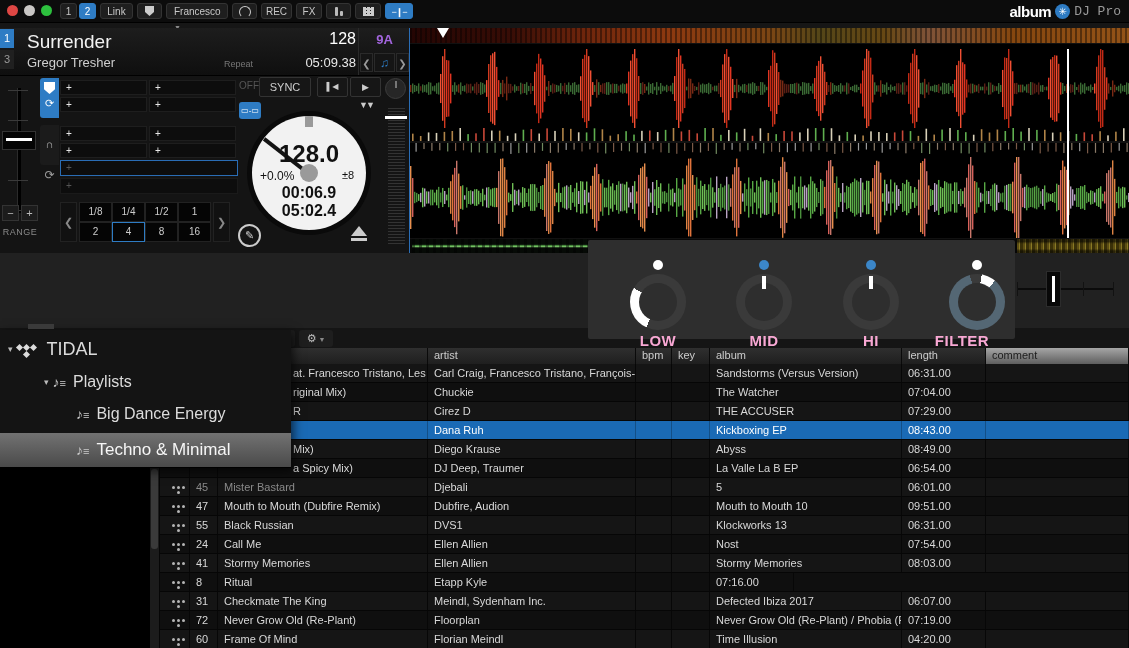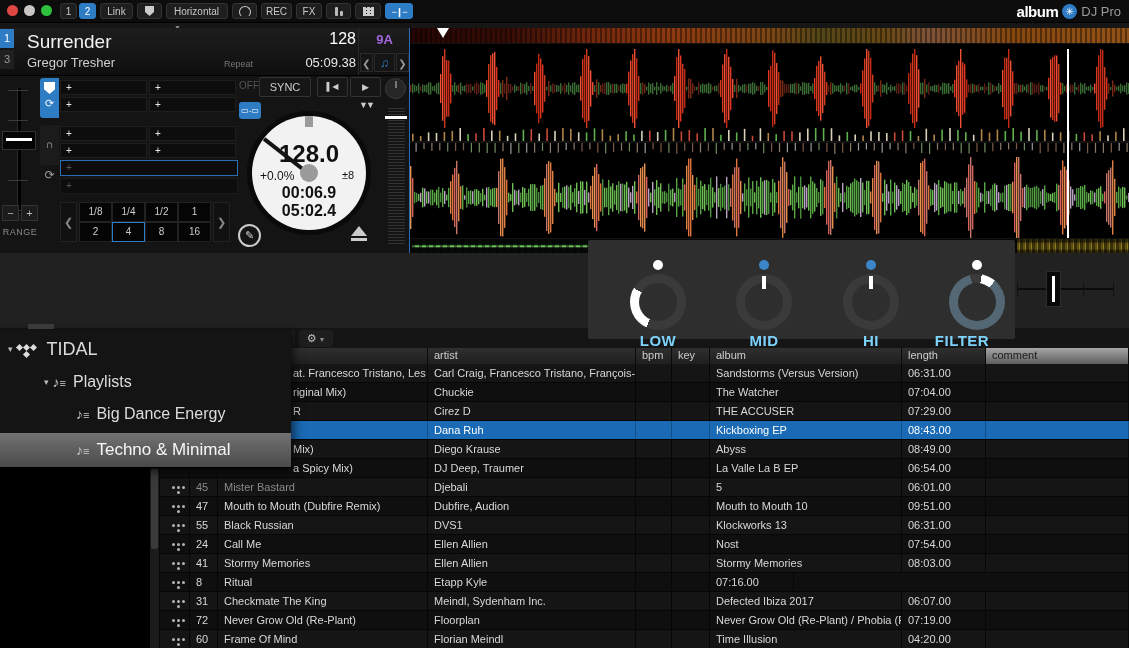--- a/index.html
+++ b/index.html
@@ -79,21 +79,21 @@
      linear-gradient(to bottom,rgba(0,0,0,.55) 0 18%,rgba(0,0,0,0) 35% 70%,rgba(0,0,0,.55) 85%),
      repeating-linear-gradient(90deg,#5d4e14 0 2px,#8a7a24 2px 3px,#3a3008 3px 6px);}
   #playhead{left:657px;top:21px;width:2px;height:189px;background:#fff;z-index:3;}
   
   #mixer{left:0;top:253px;width:1129px;height:95px;background:#212121;}
   #knob-panel{left:588px;top:240px;width:427px;height:99px;background:#2e2e2e;border-radius:2px;z-index:6;}
   .knob{top:34px;width:56px;height:56px;border-radius:50%;}
   .knob-inner{position:absolute;left:9px;top:9px;width:38px;height:38px;border-radius:50%;background:#2e2e2e;}
   .kneedle{position:absolute;left:26px;top:2px;width:4px;height:13px;background:#fff;}
   .kdot{top:20px;width:10px;height:10px;border-radius:50%;}
-  .klabel{top:92px;width:76px;text-align:center;font-size:15px;font-weight:bold;color:#7dd3fc;letter-spacing:.5px;}
+  .klabel{top:92px;width:76px;text-align:center;font-size:15px;font-weight:bold;color:#f9a8d4;letter-spacing:.5px;}
   #xfader-line{left:1017px;top:288px;width:97px;height:2px;background:#0b0b0b;z-index:5;}
   .xtick{top:282px;width:1px;height:14px;background:#121212;z-index:5;}
   #xfader-handle{left:1046px;top:271px;width:15px;height:36px;background:#080808;border:1px solid #2c2c2c;box-sizing:border-box;z-index:6;}
   #xfader-handle div{margin:4px auto 0;width:3px;height:26px;background:#fff;}
   
   #library{left:0;top:328px;width:1129px;height:320px;background:#0e0e0e;}
   #lib-toolbar{left:0;top:0;width:1129px;height:20px;background:#151515;}
   #gear-btn{left:299px;top:2px;width:34px;height:17px;background:#1e1e1e;border-radius:3px;color:#bbb;font-size:11px;text-align:center;line-height:16px;}
   #tool-frag{left:281px;top:2px;width:14px;height:17px;background:#1e1e1e;border-radius:0 3px 3px 0;}
   #lib-header{left:160px;top:20px;width:969px;height:16px;background:linear-gradient(#2f2f2f,#1f1f1f);display:flex;font-size:11px;color:#ccc;}
@@ -124,41 +124,41 @@
   .tri{font-size:9px;color:#bbb;margin-right:4px;}
   .tidal-ic{position:relative;width:22px;height:16px;margin-right:8px;}
   .tidal-ic i{position:absolute;width:5px;height:5px;background:#dcdcdc;transform:rotate(45deg);}
   .pl-ic{font-size:14px;color:#ccc;margin-right:8px;white-space:nowrap;}
   .pl-ic b{font-size:11px;font-weight:normal;letter-spacing:-1px;}
   #ov-frag{left:28px;top:-6px;width:26px;height:5px;background:#3a3a3a;}
   
   #logo{right:8px;top:3px;position:absolute;height:16px;display:flex;align-items:center;}
   #logo .s1{font-size:15px;font-weight:bold;color:#fff;letter-spacing:-.5px;}
   #logo .orb{width:15px;height:15px;border-radius:50%;background:#2e7cc4;color:#fff;font-size:10px;text-align:center;line-height:15px;margin:0 4px;}
-  #logo .s2{font-size:13px;color:#9a9a9a;}
+  #logo .s2{font-size:13px;color:#9a9a9a;font-family:Liberation Mono, monospace;}
   .micbar{width:3px;background:#bbb;border-radius:1px;display:inline-block;margin:0 1px;}
   svg{display:block;}
 </style>
 </head>
 <body>
 
 <div id="app">
 
   <div id="topbar" class="abs">
     <div class="tl abs" style="left:7px;background:#df4744;"></div>
     <div class="tl abs" style="left:24px;background:#c9c7c5;"></div>
     <div class="tl abs" style="left:41px;background:#2dc13e;"></div>
     <div class="tbtn abs" style="left:60px;width:17px;">1</div>
     <div class="tbtn abs blue" style="left:79px;width:17px;">2</div>
     <div class="tbtn abs" style="left:100px;width:33px;">Link</div>
     <div class="tbtn abs" style="left:137px;width:25px;">
       <span style="display:inline-block;width:9px;height:10px;background:#ccc;clip-path:polygon(0 0,100% 0,100% 60%,50% 100%,0 60%);margin-top:2px;"></span>
     </div>
     <div class="tbtn abs" style="left:166px;width:62px;text-align:left;padding-left:7px;">
-      <span>Horizontal</span> <span style="font-size:7px;color:#888;">▼</span>
+      <span>Francesco</span> <span style="font-size:7px;color:#888;">▼</span>
     </div>
     <div class="tbtn abs" style="left:232px;width:25px;">
       <span style="display:inline-block;width:10px;height:10px;border:1.5px solid #ccc;border-bottom-color:transparent;border-radius:50%;margin-top:2px;"></span>
     </div>
     <div class="tbtn abs" style="left:261px;width:31px;">REC</div>
     <div class="tbtn abs" style="left:296px;width:26px;">FX</div>
     <div class="tbtn abs" style="left:326px;width:25px;">
       <span><span class="micbar" style="height:9px;margin-top:3px;"></span><span class="micbar" style="height:5px;"></span></span>
     </div>
     <div class="tbtn abs" style="left:355px;width:26px;">

